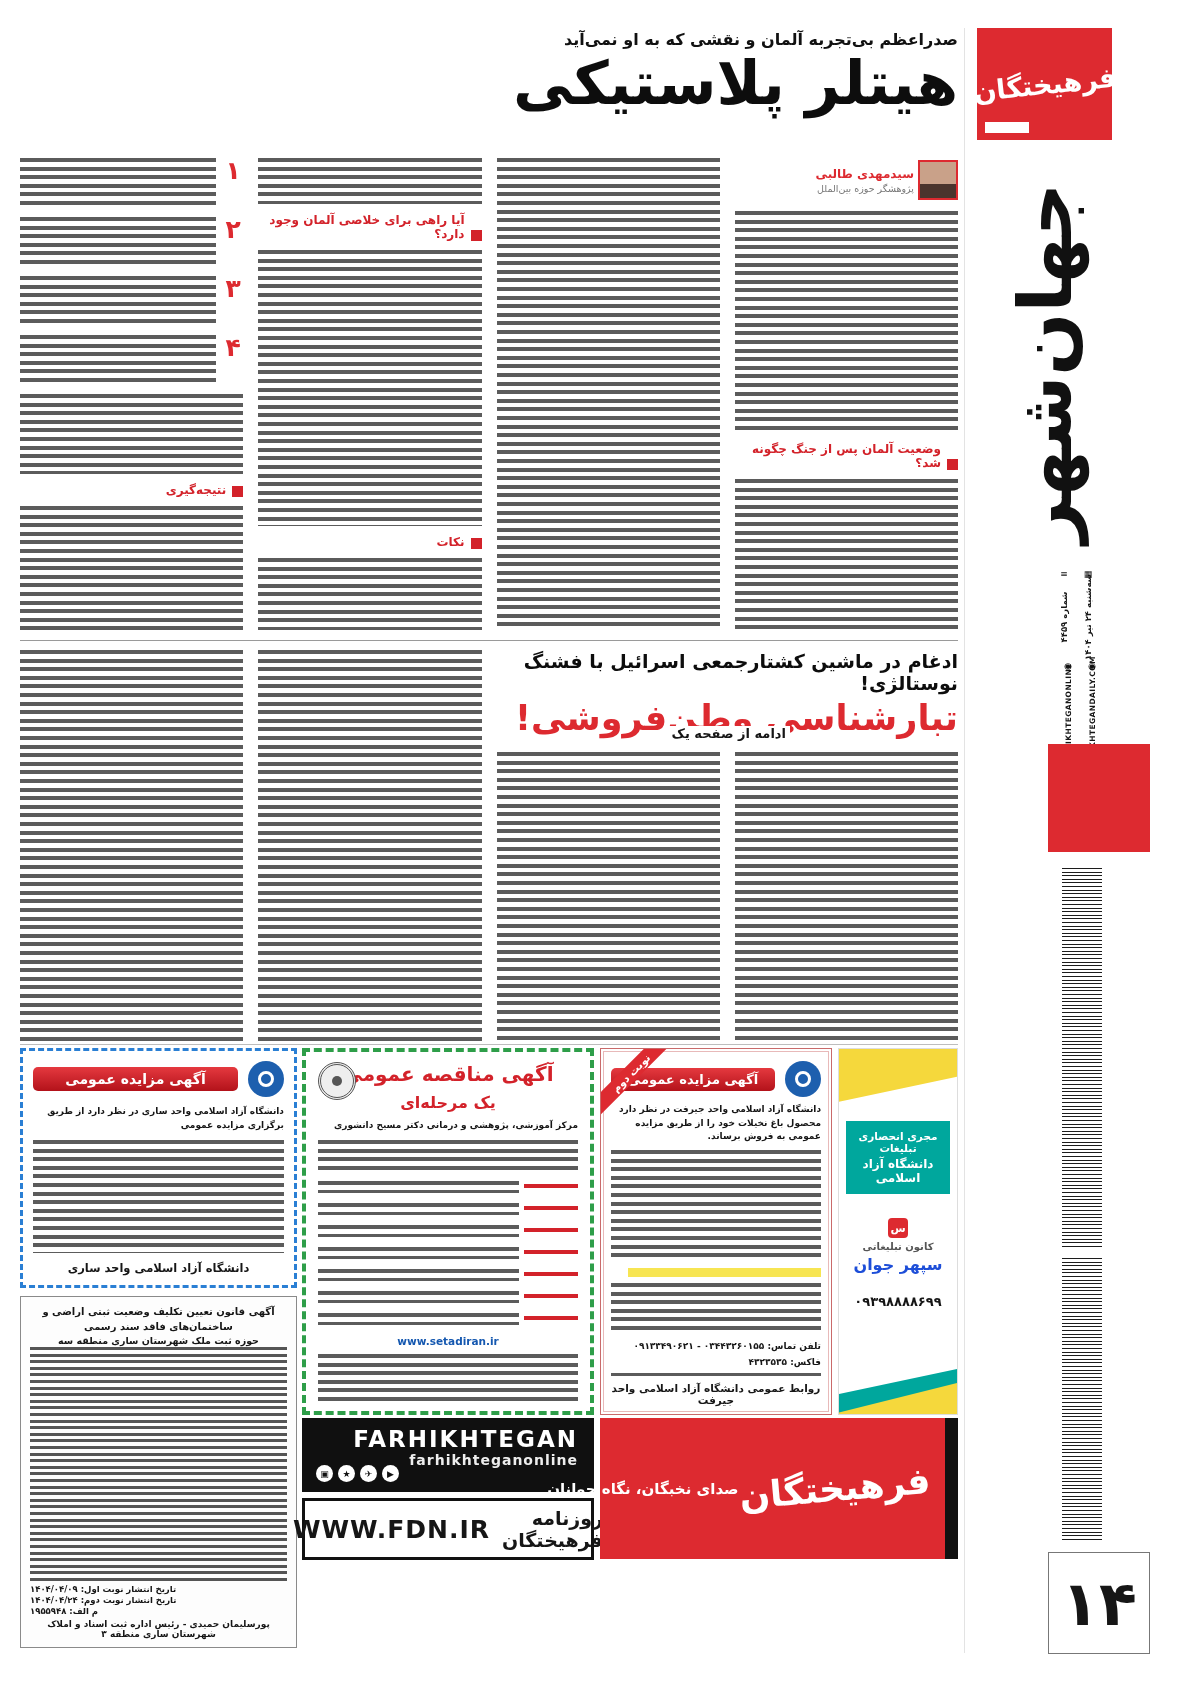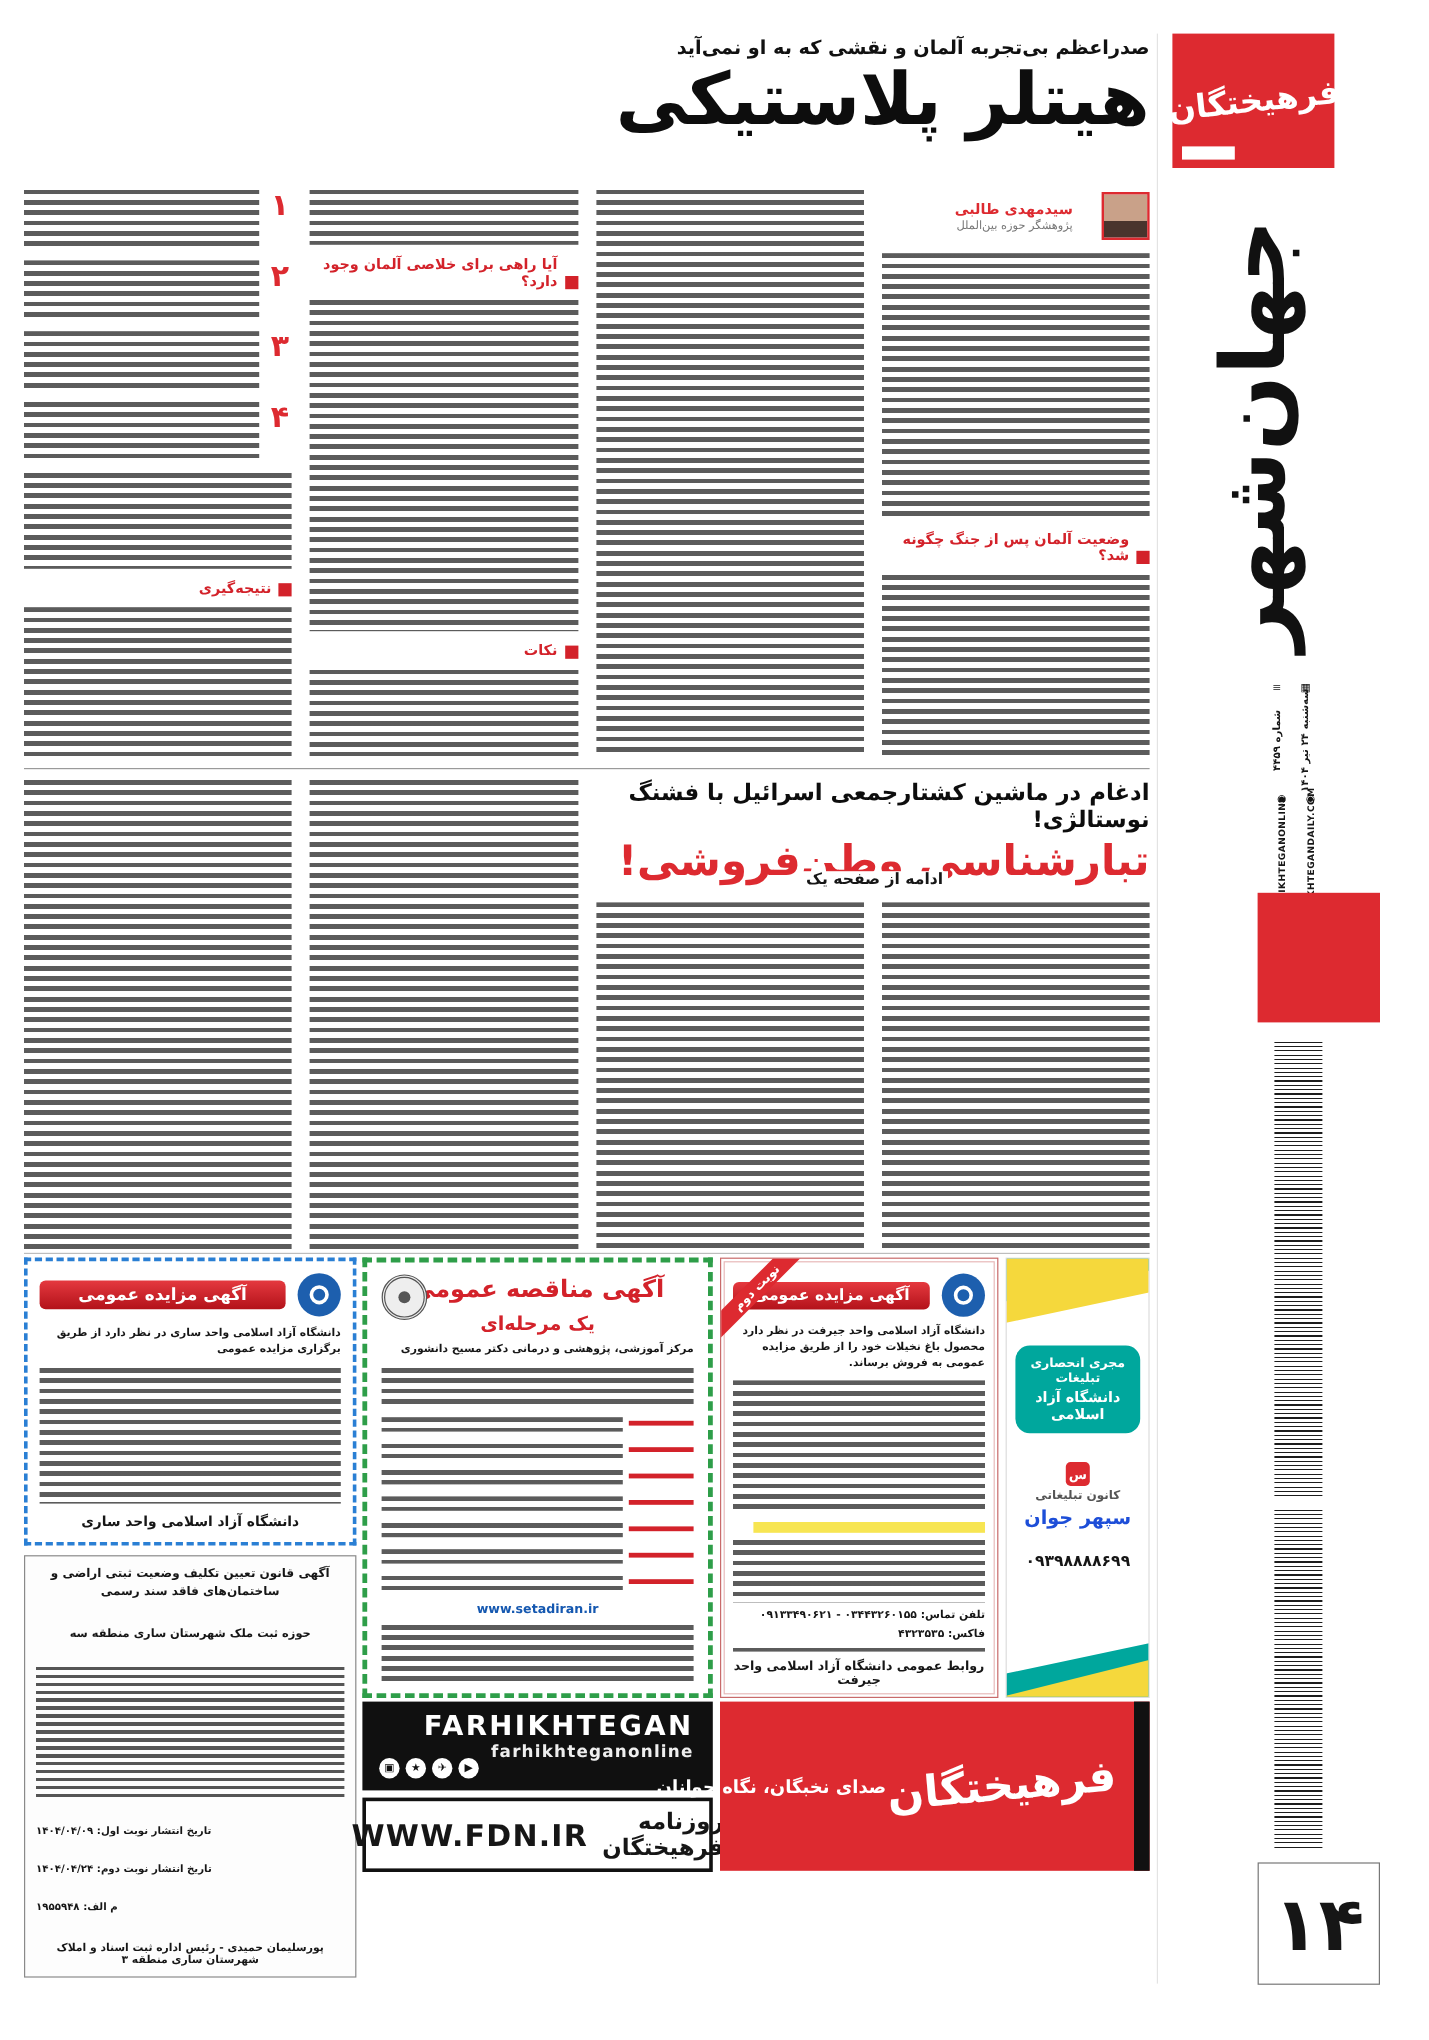--- a/index.html
+++ b/index.html
@@ -40,21 +40,21 @@
   .pagenum-box{position:absolute;top:1552px;right:41px;width:102px;height:102px;border:1px solid #777;display:flex;align-items:center;justify-content:center;}
   .pagenum-box span{font-size:62px;font-weight:900;}
 
   
   .a1-header{position:absolute;top:30px;right:233px;width:938px;text-align:right;}
   .a1-kicker{font-size:16px;font-weight:600;color:#111;}
   .a1-headline{font-size:60px;font-weight:900;line-height:1.15;color:#0d0d0d;}
   .a1-cols,.a2-cols{position:absolute;right:233px;width:938px;display:grid;grid-template-columns:repeat(4,1fr);gap:15px;}
   .a1-cols{top:158px;height:472px;}
   .col{display:flex;flex-direction:column;gap:9px;min-height:0;}
-  .byline{display:flex;align-items:center;gap:24px;height:44px;}
+  .byline{display:flex;align-items:center;gap:4px;height:44px;}
   .byline-photo{width:40px;height:40px;border:2px solid var(--red);background:linear-gradient(180deg,#c9a189 0 62%,#4a342d 62%);}
   .byline-meta{display:flex;flex-direction:column;gap:2px;}
   .byline-name{color:var(--red);font-size:12px;font-weight:bold;}
   .byline-role{color:#777;font-size:9.5px;}
   .subhead{display:flex;align-items:flex-end;gap:6px;color:#d3222a;font-weight:bold;font-size:12px;}
   .sub-marker{width:11px;height:11px;background:#d3222a;flex:0 0 auto;}
   .num-item{display:flex;gap:7px;height:50px;}
   .num{color:var(--red);font-size:25px;font-weight:900;line-height:1;width:20px;text-align:center;}
   .num-item .tx{flex:1;}
   .hr1{position:absolute;top:640px;right:233px;width:938px;height:1px;background:#9a9a9a;}
@@ -91,32 +91,32 @@
   .link-ltr{direction:ltr;text-align:center;color:#1558b0;font-weight:bold;font-size:10.5px;}
 
   .ad-jiroft{top:1048px;right:359px;width:232px;height:367px;border:1px solid #c96a6a;outline:1px solid #e8b9b9;outline-offset:-4px;padding:12px 10px 8px;display:flex;flex-direction:column;gap:6px;overflow:hidden;position:absolute;}
   .ribbon{position:absolute;top:16px;left:-32px;width:124px;transform:rotate(-45deg);background:var(--red);color:#fff;font-size:10.5px;font-weight:bold;text-align:center;padding:2px 0;}
   .hl-yellow{height:9px;background:#f7e552;width:92%;}
   .contact{font-size:9px;font-weight:bold;}
 
   .ad-sepehr{top:1048px;right:233px;width:120px;height:367px;border:1px solid #ddd;overflow:hidden;position:absolute;}
   .sep-teal-top{position:absolute;top:-50px;left:-24px;width:180px;height:70px;background:var(--teal);transform:rotate(-12deg);}
   .sep-yel-top{position:absolute;top:-34px;left:-24px;width:180px;height:72px;background:var(--yellow);transform:rotate(-12deg);}
-  .sep-box{position:relative;margin:72px 7px 0;background:var(--teal);border-radius:12px;padding:9px 3px;text-align:center;color:#fff;}
+  .sep-box{position:relative;margin:72px 7px 0;background:var(--teal);border-radius:0;padding:9px 3px;text-align:center;color:#fff;}
   .sep-l1{font-size:10.5px;font-weight:bold;}
   .sep-l2{font-size:12px;font-weight:900;margin-top:3px;}
   .sep-brand{position:relative;margin-top:24px;text-align:center;display:flex;flex-direction:column;align-items:center;gap:3px;}
   .sep-icon{width:20px;height:20px;border-radius:4px;background:var(--red);color:#fff;font-size:11px;font-weight:bold;display:flex;align-items:center;justify-content:center;}
   .sep-small{font-size:10px;font-weight:bold;color:#555;}
   .sep-name{font-size:16px;font-weight:900;color:#1d4ed8;}
   .sep-phone{position:relative;margin-top:20px;text-align:center;font-size:13px;font-weight:900;}
   .sep-teal-bot{position:absolute;bottom:-26px;left:-30px;width:180px;height:58px;background:var(--teal);transform:rotate(-12deg);}
   .sep-yel-bot{position:absolute;bottom:-40px;right:-40px;width:160px;height:60px;background:var(--yellow);transform:rotate(-14deg);}
 
-  .ad-legal{top:1296px;right:894px;width:277px;height:352px;border:1.5px solid #8a8a8a;padding:8px 9px;display:flex;flex-direction:column;gap:22px;background:#fdfdfd;}
+  .ad-legal{top:1296px;right:894px;width:277px;height:352px;border:1.5px solid #8a8a8a;padding:8px 9px;display:flex;flex-direction:column;gap:1px;background:#fdfdfd;}
   .legal-t1{font-size:10px;font-weight:900;text-align:center;line-height:1.45;}
   .legal-t2{font-size:9.5px;font-weight:bold;text-align:center;}
   .legal-row{font-size:8.5px;font-weight:bold;text-align:left;}
   .legal-sign{font-size:9px;font-weight:900;text-align:center;margin-top:2px;}
 
   
   .fdn-black{position:absolute;top:1418px;right:597px;width:292px;height:74px;background:#101010;color:#fff;padding:9px 16px;}
   .fdn-en{direction:ltr;text-align:right;font-size:23px;font-weight:900;letter-spacing:2px;line-height:1.1;}
   .fdn-handle{direction:ltr;text-align:right;font-size:14px;font-weight:bold;letter-spacing:1px;color:#eee;}
   .socials{position:absolute;left:14px;bottom:10px;display:flex;gap:5px;direction:ltr;}

